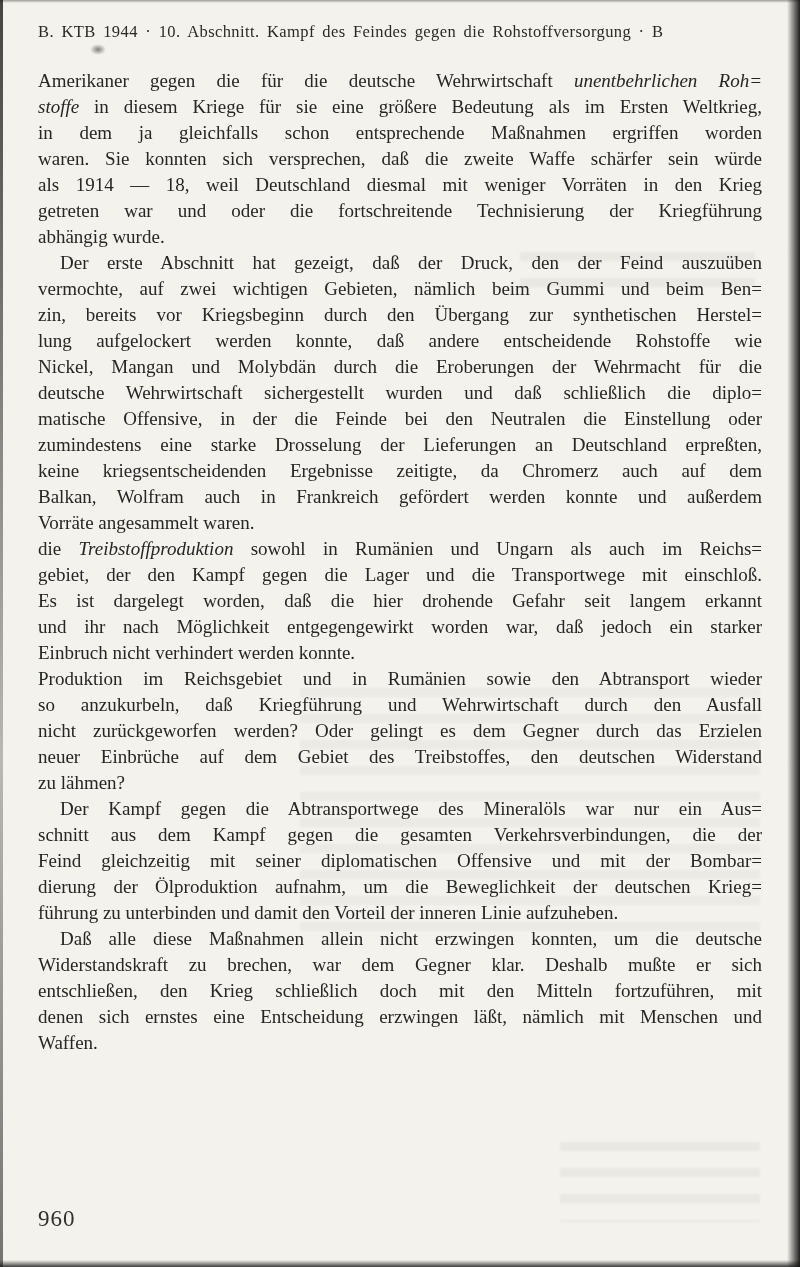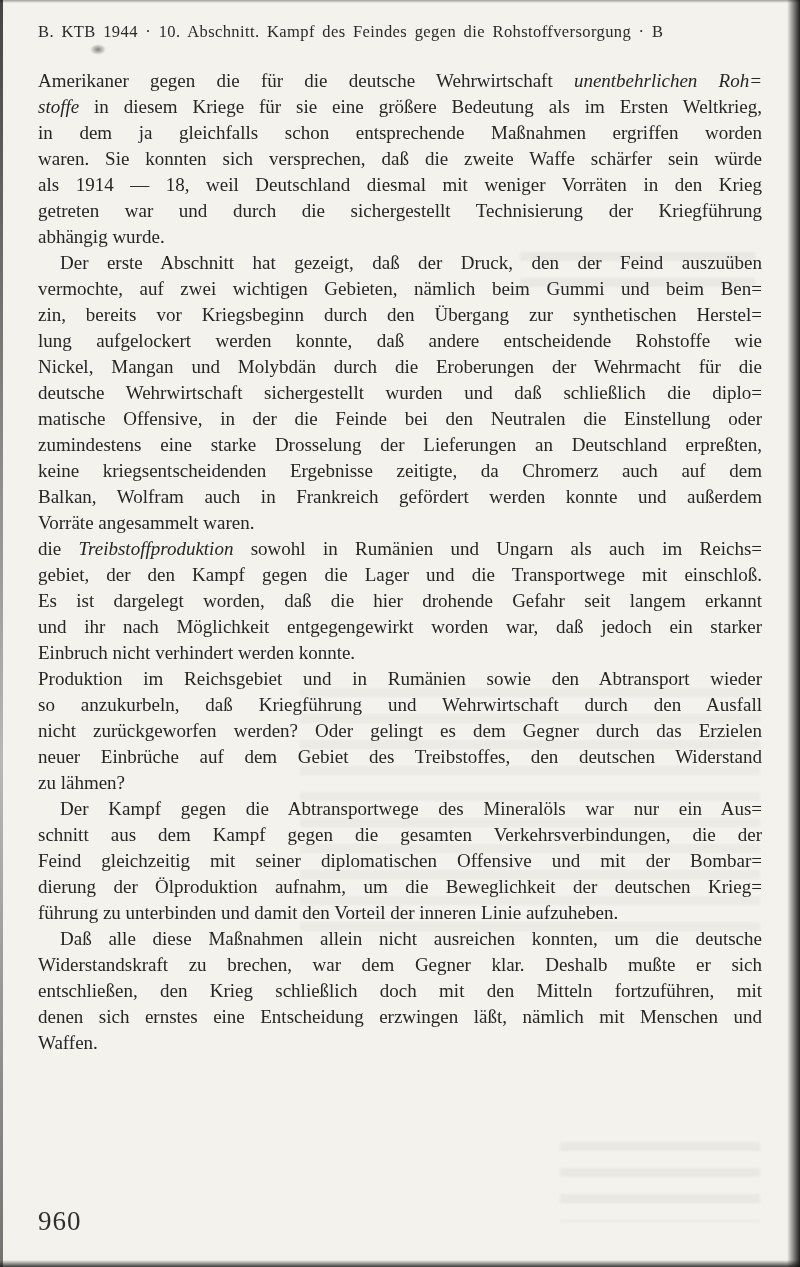--- a/index.html
+++ b/index.html
@@ -85,21 +85,21 @@
   .line.last{
     text-align-last:left;
   }
   .para.indent .line.first{
     text-indent:22px;
   }
   .it{ font-style:italic; }
   .page-number{
     position:absolute;
     left:38px; top:1206px;
-    font-size:27px;
+    font-size:23px;
     letter-spacing:1px;
     color:#31302d;
   }
 </style>
 </head>
 <body>
 
 <div class="page">
   <div class="edge-top"></div>
   <div class="edge-left"></div>
@@ -112,21 +112,21 @@
 
   <div class="running-header">B. KTB 1944 · 10. Abschnitt. Kampf des Feindes gegen die Rohstoffversorgung · B</div>
 
   <div class="body-text">
       <div class="para">
         <div class="line first"><span>Amerikaner gegen die für die deutsche Wehrwirtschaft </span><span class="it">unentbehrlichen Roh=</span></div>
         <div class="line"><span class="it">stoffe</span><span> in diesem Kriege für sie eine größere Bedeutung als im Ersten Weltkrieg,</span></div>
         <div class="line"><span>in dem ja gleichfalls schon entsprechende Maßnahmen ergriffen worden</span></div>
         <div class="line"><span>waren. Sie konnten sich versprechen, daß die zweite Waffe schärfer sein würde</span></div>
         <div class="line"><span>als 1914 — 18, weil Deutschland diesmal mit weniger Vorräten in den Krieg</span></div>
-        <div class="line"><span>getreten war und durch die sichergestellt Technisierung der Kriegführung</span></div>
+        <div class="line"><span>getreten war und oder die fortschreitende Technisierung der Kriegführung</span></div>
         <div class="line last"><span>abhängig wurde.</span></div>
       </div>
       <div class="para indent">
         <div class="line first"><span>Der erste Abschnitt hat gezeigt, daß der Druck, den der Feind auszuüben</span></div>
         <div class="line"><span>vermochte, auf zwei wichtigen Gebieten, nämlich beim Gummi und beim Ben=</span></div>
         <div class="line"><span>zin, bereits vor Kriegsbeginn durch den Übergang zur synthetischen Herstel=</span></div>
         <div class="line"><span>lung aufgelockert werden konnte, daß andere entscheidende Rohstoffe wie</span></div>
         <div class="line"><span>Nickel, Mangan und Molybdän durch die Eroberungen der Wehrmacht für die</span></div>
         <div class="line"><span>deutsche Wehrwirtschaft sichergestellt wurden und daß schließlich die diplo=</span></div>
         <div class="line"><span>matische Offensive, in der die Feinde bei den Neutralen die Einstellung oder</span></div>
@@ -150,21 +150,21 @@
         <div class="line last"><span>zu lähmen?</span></div>
       </div>
       <div class="para indent">
         <div class="line first"><span>Der Kampf gegen die Abtransportwege des Mineralöls war nur ein Aus=</span></div>
         <div class="line"><span>schnitt aus dem Kampf gegen die gesamten Verkehrsverbindungen, die der</span></div>
         <div class="line"><span>Feind gleichzeitig mit seiner diplomatischen Offensive und mit der Bombar=</span></div>
         <div class="line"><span>dierung der Ölproduktion aufnahm, um die Beweglichkeit der deutschen Krieg=</span></div>
         <div class="line last"><span>führung zu unterbinden und damit den Vorteil der inneren Linie aufzuheben.</span></div>
       </div>
       <div class="para indent">
-        <div class="line first"><span>Daß alle diese Maßnahmen allein nicht ausreichen konnten, um die deutsche</span></div>
+        <div class="line first"><span>Daß alle diese Maßnahmen allein nicht erzwingen konnten, um die deutsche</span></div>
         <div class="line"><span>Widerstandskraft zu brechen, war dem Gegner klar. Deshalb mußte er sich</span></div>
         <div class="line"><span>entschließen, den Krieg schließlich doch mit den Mitteln fortzuführen, mit</span></div>
         <div class="line"><span>denen sich ernstes eine Entscheidung erzwingen läßt, nämlich mit Menschen und</span></div>
         <div class="line last"><span>Waffen.</span></div>
       </div>
     </div>
 
   <div class="page-number">960</div>
 </div>
 

